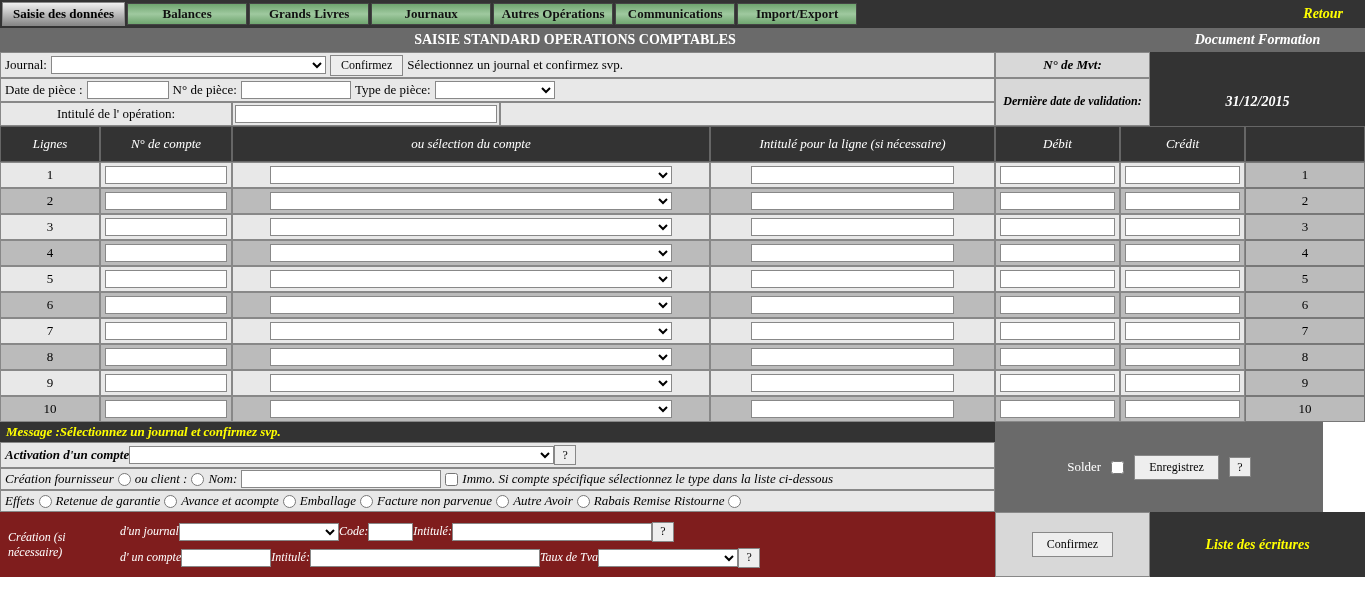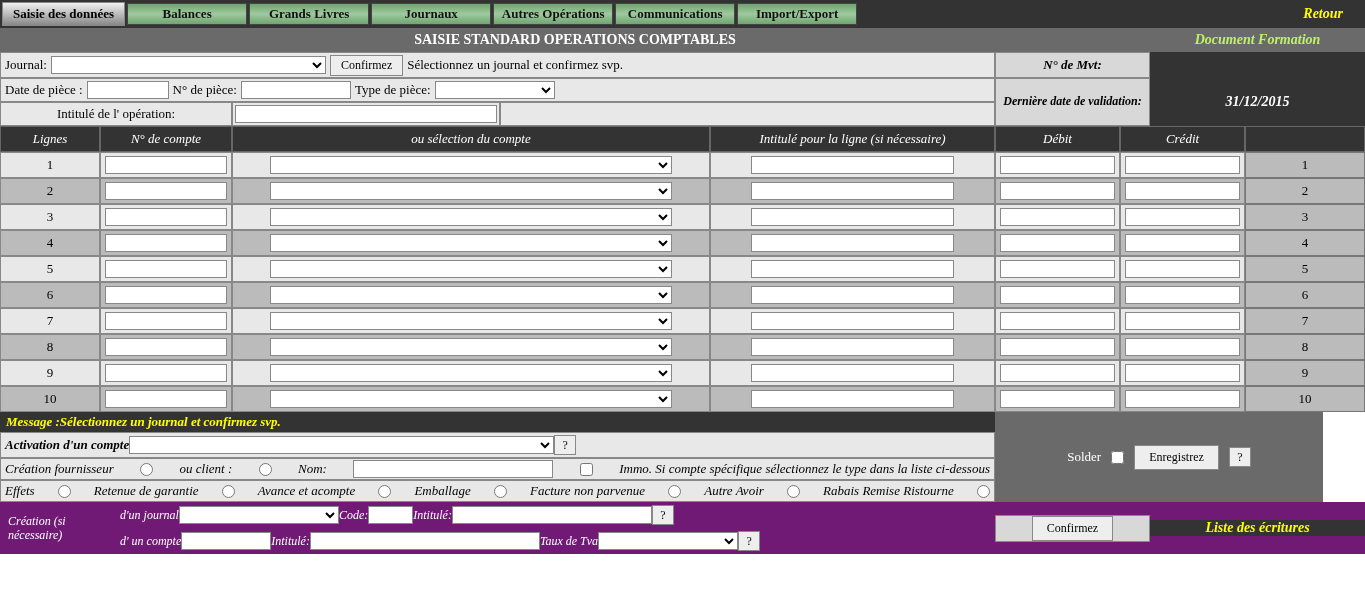--- a/index.html
+++ b/index.html
@@ -5,38 +5,38 @@
   * { box-sizing: border-box; margin: 0; padding: 0; }
   body { font-family: "Times New Roman", serif; background: #fff; width: 1365px; }
   
   .top-bar { display: flex; align-items: center; background: #333; height: 28px; padding: 2px; gap: 2px; }
   .tab-active { background: linear-gradient(#f0f0f0, #888); border: 1px solid #888; padding: 3px 10px; font-weight: bold; font-size: 13px; height: 24px; display: flex; align-items: center; }
   .tab-green { background: linear-gradient(#6fa56f, #9fc99f, #6fa56f); border: 1px solid #444; color: #111; font-weight: bold; font-size: 13px; width: 120px; height: 22px; display: flex; align-items: center; justify-content: center; cursor: pointer; }
   .retour { margin-left: auto; color: #ffff00; font-weight: bold; font-style: italic; font-size: 14px; padding-right: 20px; cursor: pointer; }
   
   .title-row { display: flex; background: #6a6a6a; color: #fff; height: 24px; align-items: center; }
   .title-main { flex: 1; text-align: center; font-weight: bold; font-size: 14px; }
-  .title-right { width: 215px; text-align: center; color: #bef264; font-weight: bold; font-style: italic; font-size: 14px; }
+  .title-right { width: 215px; text-align: center; color: #ffffff; font-weight: bold; font-style: italic; font-size: 14px; }
   
   .row1 { display: flex; height: 26px; }
   .row1 .left { width: 995px; background: #e8e8e8; border: 1px solid #888; display: flex; align-items: center; padding: 2px 4px; gap: 4px; font-size: 13px; }
   .row1 .nmvt-lbl { width: 155px; background: #d8d8d8; border: 1px solid #888; font-style: italic; font-weight: bold; display: flex; align-items: center; justify-content: center; font-size: 13px; }
   .row1 .nmvt-val { width: 215px; background: #333; }
   
   .row2 { display: flex; }
   .row2 .left-col { width: 995px; }
   .row2 .rowA { height: 24px; background: #e8e8e8; border: 1px solid #888; display: flex; align-items: center; padding: 2px 4px; gap: 4px; font-size: 13px; }
   .row2 .rowB { height: 24px; display: flex; }
   .row2 .rowB .lbl { width: 232px; background: #e8e8e8; border: 1px solid #888; display: flex; align-items: center; justify-content: center; font-size: 13px; }
   .row2 .rowB .inpwrap { width: 268px; background: #e8e8e8; border: 1px solid #888; display: flex; align-items: center; padding: 2px; }
   .row2 .rowB .pad { flex: 1; background: #e8e8e8; border: 1px solid #888; }
   .row2 .dv-lbl { width: 155px; background: #d8d8d8; border: 1px solid #888; font-style: italic; font-weight: bold; display: flex; align-items: center; justify-content: center; text-align: center; font-size: 12px; line-height: 1.1; }
   .row2 .dv-val { width: 215px; background: #333; color: #fff; font-style: italic; font-weight: bold; display: flex; align-items: center; justify-content: center; font-size: 14px; }
   
-  .grid-header { display: flex; background: #333; color: #fff; font-style: italic; height: 26px; font-size: 13px; }
+  .grid-header { display: flex; background: #333; color: #fff; font-style: italic; height: 36px; font-size: 13px; }
   .grid-header > div { border: 1px solid #666; display: flex; align-items: center; justify-content: center; }
   
   .col-lignes { width: 100px; }
   .col-ncompte { width: 132px; }
   .col-sel { width: 478px; }
   .col-intitule { width: 285px; }
   .col-debit { width: 125px; }
   .col-credit { width: 125px; }
   .col-num { width: 120px; }
   
@@ -55,28 +55,28 @@
   
   .msg-row { background: #333; color: #ffff00; font-style: italic; font-weight: bold; font-size: 13px; padding: 2px 6px; height: 20px; display: flex; align-items: center; }
   
   .lower { display: flex; }
   .lower-left { width: 995px; }
   .lower-right { width: 328px; background: #6a6a6a; display: flex; align-items: center; justify-content: center; gap: 10px; }
   
   .act-row { background: #e8e8e8; border: 1px solid #888; height: 26px; display: flex; align-items: center; padding: 2px 4px; font-size: 13px; }
   .act-row .lbl { font-style: italic; font-weight: bold; }
   
-  .crea-row { background: #e8e8e8; border: 1px solid #888; height: 22px; display: flex; align-items: center; padding: 2px 4px; gap: 4px; font-size: 13px; font-style: italic; justify-content: space-between; }
+  .crea-row { background: #e8e8e8; border: 1px solid #888; height: 22px; display: flex; align-items: center; padding: 2px 4px; gap: 4px; font-size: 13px; font-style: italic; }
   
   .btn { background: #eee; border: 1px solid #888; padding: 2px 10px; font-size: 12px; cursor: pointer; font-family: inherit; }
   .btn-q { background: #eee; border: 1px solid #888; width: 22px; height: 20px; font-size: 12px; cursor: pointer; font-family: inherit; }
   
   .solder-lbl { color: #fff; font-size: 13px; }
   
-  .bottom { display: flex; background: #701a75; height: 52px; align-items: center; }
+  .bottom { display: flex; background: #7f1d1d; height: 65px; }
   .bottom .cre-lbl { width: 120px; color: #fff; font-style: italic; font-size: 12px; display: flex; align-items: center; padding: 4px 8px; line-height: 1.2; }
   .bottom .cre-fields { flex: 1; display: flex; flex-direction: column; justify-content: center; gap: 6px; padding: 4px 0; }
   .bottom .cre-fields .frow { display: flex; align-items: center; color: #fff; font-style: italic; font-size: 12px; }
   .bottom .confirm-cell { width: 155px; background: #d8d8d8; border: 1px solid #888; display: flex; align-items: center; justify-content: center; }
   .bottom .liste { width: 215px; background: #333; color: #ffff00; font-style: italic; font-weight: bold; display: flex; align-items: center; justify-content: center; font-size: 14px; cursor: pointer; }
 </style>
 </head>
 <body>
 
 <div class="top-bar">

